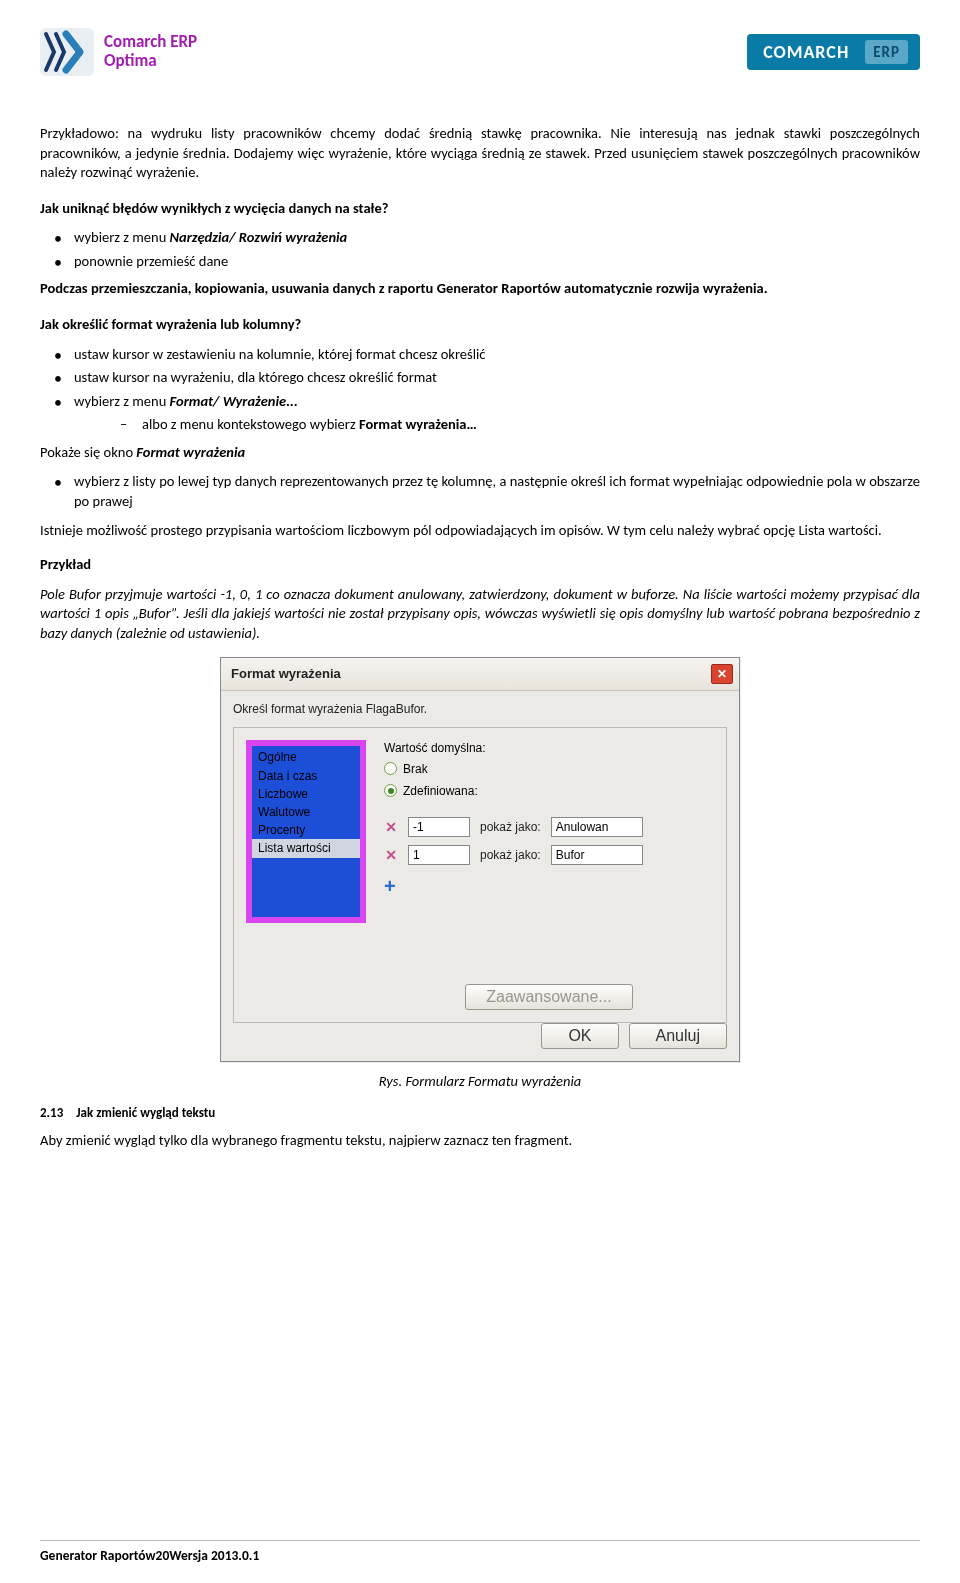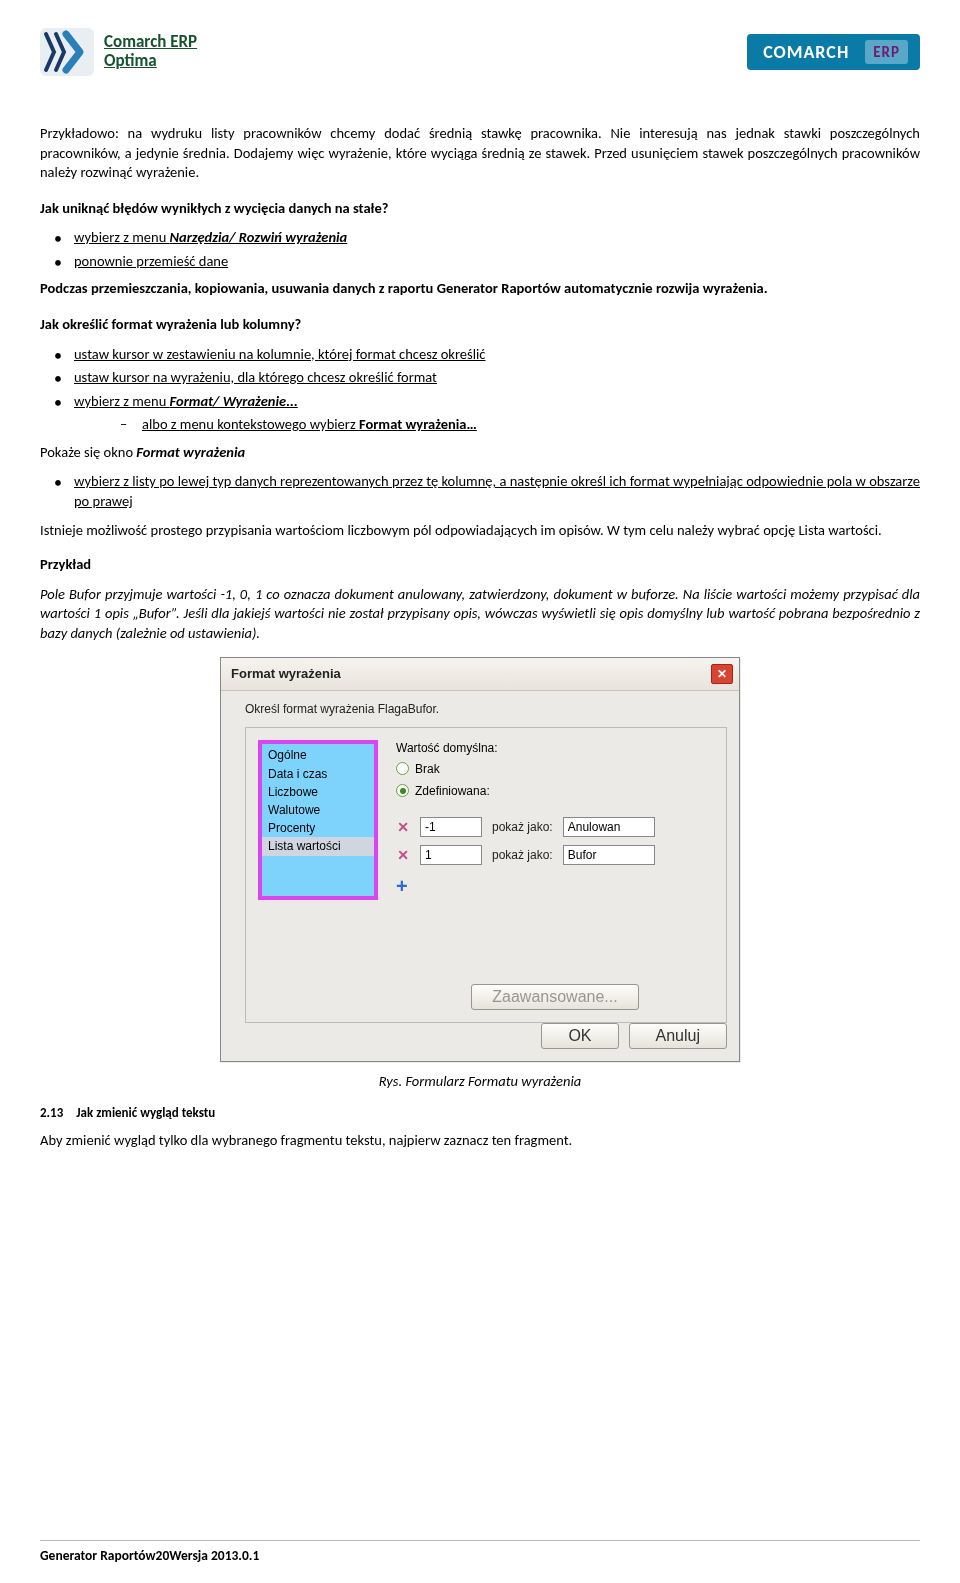--- a/index.html
+++ b/index.html
@@ -9,52 +9,52 @@
     color: #000;
     background: #fff;
     width: 960px;
     margin: 0 auto;
     line-height: 1.35;
   }
   .page { padding: 28px 40px 20px 40px; position: relative; min-height: 1583px; }
   .header { display: flex; justify-content: space-between; align-items: center; margin-bottom: 48px; }
   .logo-left { display: flex; align-items: center; gap: 10px; }
   .logo-chevrons { width: 54px; height: 48px; display: flex; align-items: center; justify-content: center; }
-  .logo-text { font-weight: 700; font-size: 17px; color: #14532d; line-height: 1.1; text-decoration: underline; }
+  .logo-text { font-weight: 700; font-size: 17px; color: #a21caf; line-height: 1.1; }
   .logo-right { display: flex; align-items: center; gap: 16px; background: #0a7aa6; color:#fff; padding: 6px 12px 6px 16px; border-radius: 4px; font-size: 18px; font-weight: 700; letter-spacing: 1px; }
-  .logo-right .erp-tag { background: #5aa8c8; color:#701a75; border-radius:3px; padding:2px 8px; font-size:15px; letter-spacing:1px; }
+  .logo-right .erp-tag { background: #5aa8c8; color:#0c4a6e; border-radius:3px; padding:2px 8px; font-size:15px; letter-spacing:1px; }
 
   .body-text p { margin-bottom: 10px; text-align: justify; }
   .bold { font-weight: 700; }
   .italic-bold { font-style: italic; font-weight: 700; }
   .q { font-weight: 700; margin-top: 16px; margin-bottom: 4px; text-align: left; }
 
   ul.bullets { list-style: none; padding-left: 0; margin-bottom: 8px; }
-  ul.bullets > li { position: relative; padding-left: 34px; margin-bottom: 4px; text-align: justify; text-decoration: underline; }
+  ul.bullets > li { position: relative; padding-left: 34px; margin-bottom: 4px; text-align: justify; }
   ul.bullets > li::before { content: "•"; position: absolute; left: 14px; font-size: 16px; }
   ul.sub { list-style: none; margin-top: 4px; padding-left: 40px; }
   ul.sub > li { position: relative; padding-left: 28px; margin-bottom: 4px; }
   ul.sub > li::before { content: "–"; position: absolute; left: 6px; }
 
   .after-bullets { margin-top: 2px; }
   .para { margin-top: 10px; text-align: justify; }
   .example-h { font-weight: 700; margin-top: 14px; }
   .example-p { font-style: italic; text-align: justify; }
 
   
   .dialog-wrap { display:flex; justify-content:center; margin-top: 14px; }
   .dialog { width: 520px; border: 1px solid #888; background: #eceae6; font-family: Tahoma, Arial, sans-serif; font-size: 12px; box-shadow: 1px 1px 0 rgba(0,0,0,.08); }
   .dlg-title { background: linear-gradient(#f6f4f0,#e8e4dc); padding: 6px 6px 6px 10px; display:flex; justify-content:space-between; align-items:center; border-bottom:1px solid #c8c4bc; }
   .dlg-title-text { font-weight:700; font-size:13px; color:#222; }
   .dlg-close { width:22px; height:20px; background:#d9432f; border:1px solid #9a2a1b; border-radius:2px; display:flex; align-items:center; justify-content:center; color:#fff; font-weight:700; font-size:12px; cursor:pointer; }
-  .dlg-body { padding: 10px 12px 12px 24px; }
+  .dlg-body { padding: 10px 12px 12px 12px; }
   .dlg-desc { margin-bottom: 10px; color:#222; }
   .dlg-inner { border:1px solid #bbb; background:#eceae6; padding:12px; }
   .dlg-row { display:flex; gap:18px; }
-  .type-list { width:120px; height:160px; background:#7dd3fc; border:4px solid #d946ef; padding:2px 0; overflow:hidden; }
+  .type-list { width:120px; height:183px; background:#1d4ed8; border:6px solid #d946ef; padding:2px 0; overflow:hidden; }
   .type-list .opt { padding:1px 6px; cursor:pointer; }
   .type-list .opt.sel { background:#cfd6df; }
   .right-col { flex:1; }
   .lbl { margin-bottom:4px; }
   .radio-row { display:flex; align-items:center; gap:6px; margin-bottom:6px; }
   .radio { width:13px; height:13px; border:1px solid #6b9e3d; border-radius:50%; display:inline-flex; align-items:center; justify-content:center; background:#fff; }
   .radio.checked::after { content:""; width:6px; height:6px; background:#3b8a21; border-radius:50%; }
   .val-rows { margin-top: 18px; }
   .val-row { display:flex; align-items:center; gap:10px; margin-bottom:8px; }
   .del-icon { width:14px; height:14px; display:flex; align-items:center; justify-content:center; color:#c44a8a; font-weight:700; font-size:14px; cursor:pointer; }

